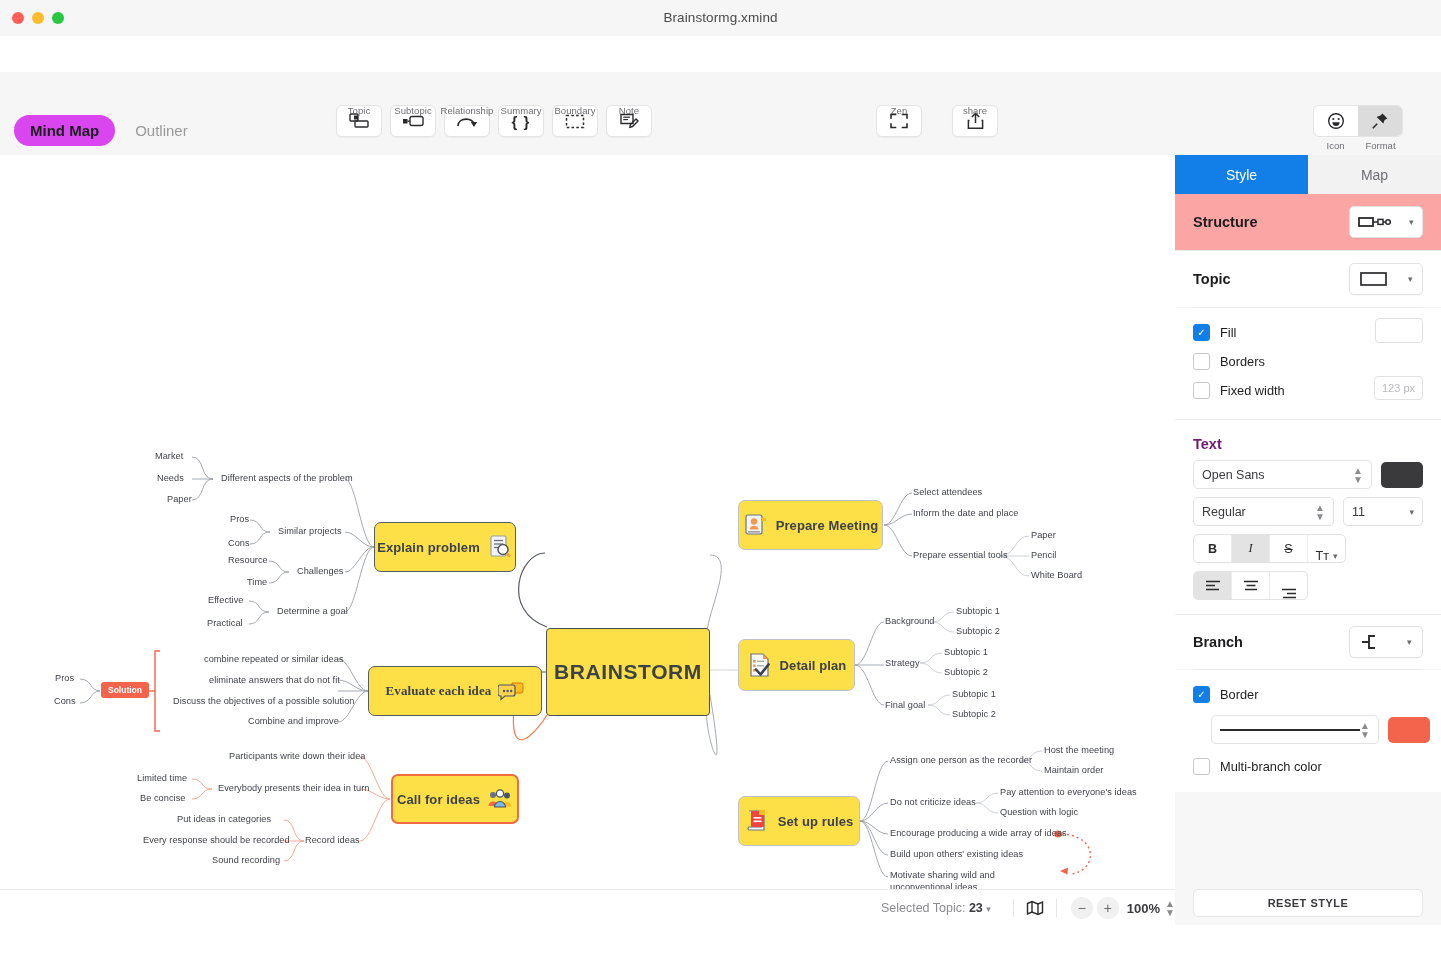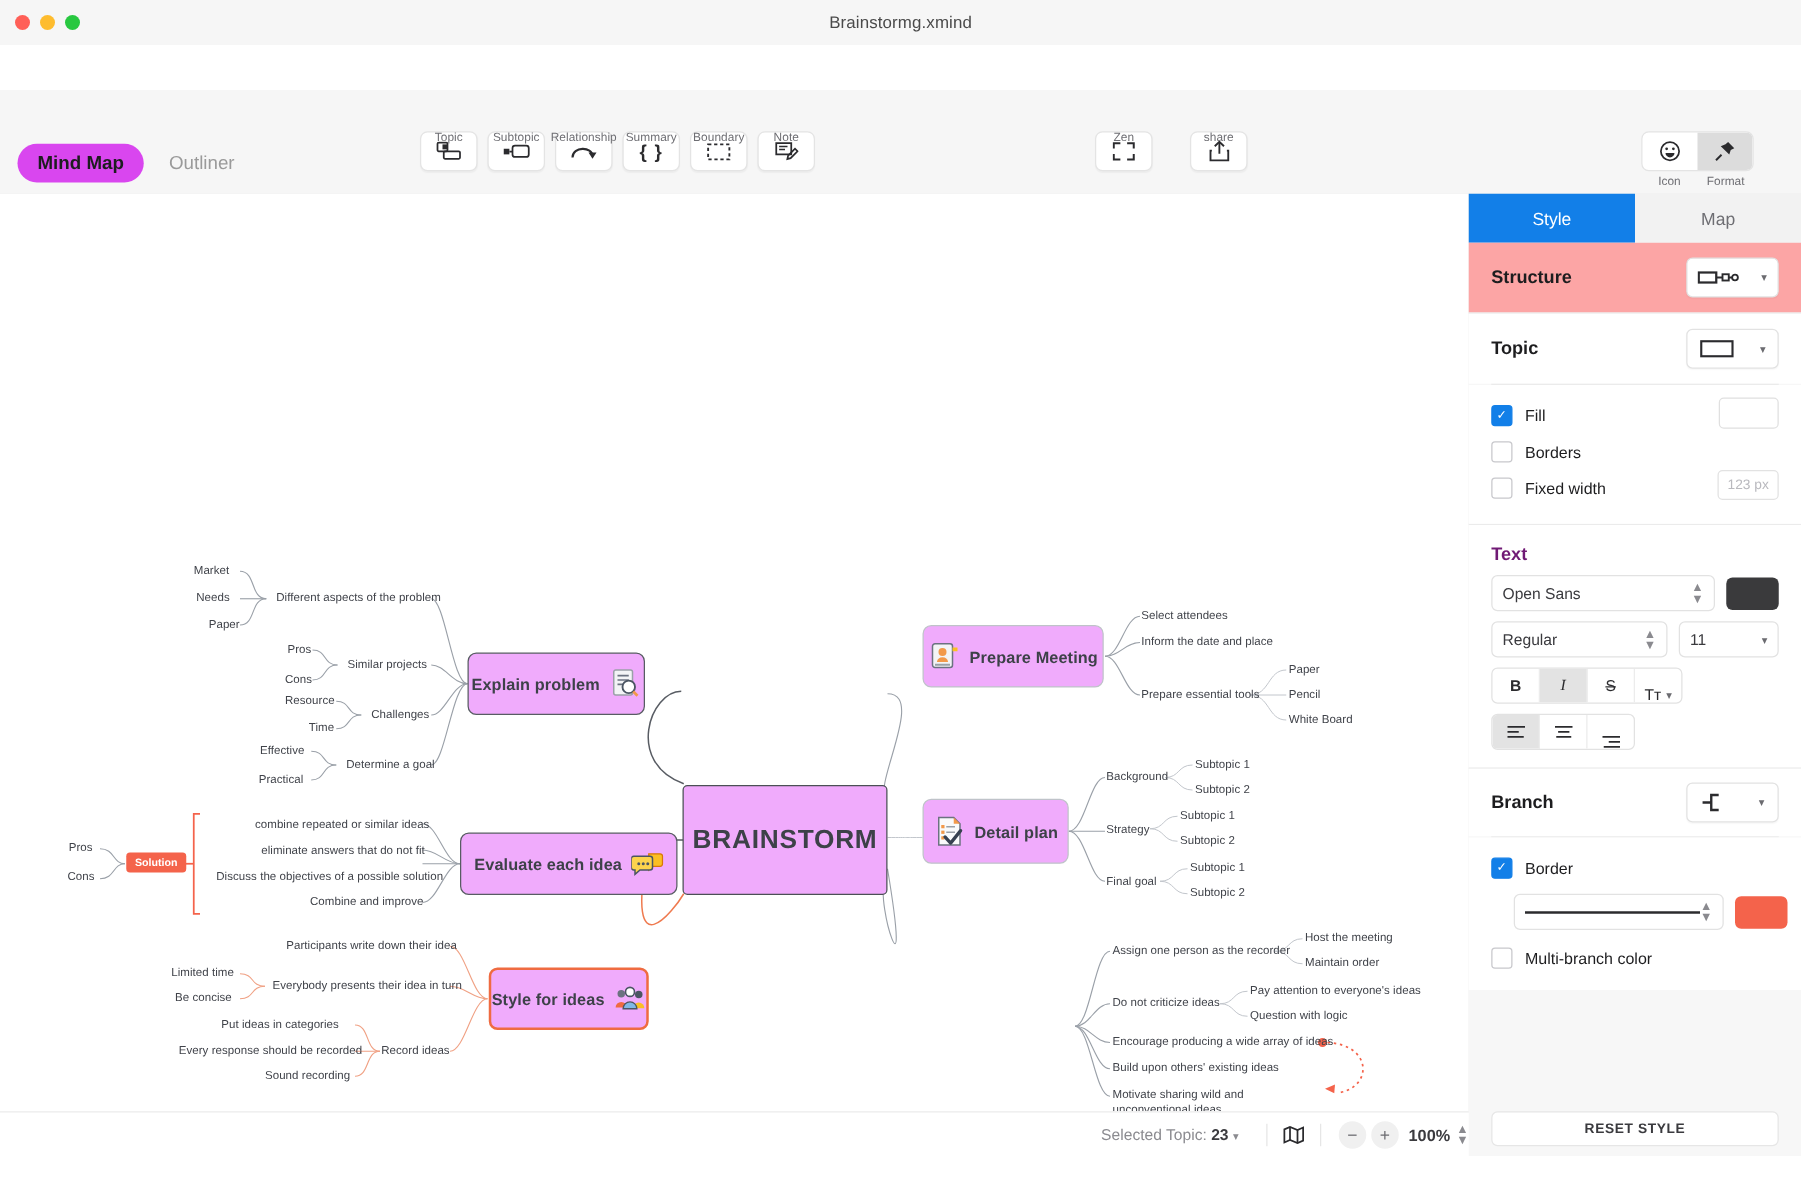--- a/index.html
+++ b/index.html
@@ -40,21 +40,21 @@
   .statusbar{position:absolute;left:0;top:853px;width:1175px;height:36px;background:#fff;border-top:1px solid #ececec;
     display:flex;align-items:center;justify-content:flex-end;padding-right:16px;gap:0;}
   .sb-sel{font-size:12.5px;color:#8b8b90;padding-right:10px;}
   .sb-sel b{color:#3b3b3f;font-weight:700;}
   .sb-div{width:1px;height:18px;background:#e6e6e6;margin:0 12px;}
   .sb-btn{width:22px;height:22px;border-radius:50%;background:#f0f0f0;display:flex;align-items:center;justify-content:center;
     font-size:14px;color:#6b6b70;margin:0 2px;}
   .sb-zoom{font-size:13px;color:#3b3b3f;font-weight:700;margin-left:6px;}
 
   
-  .node{position:absolute;box-sizing:border-box;background:#f0abfc;border:1.4px solid #585c63;border-radius:7px;
+  .node{position:absolute;box-sizing:border-box;background:#fde047;border:1.4px solid #585c63;border-radius:7px;
     display:flex;align-items:center;justify-content:center;gap:7px;color:#3d4148;}
   .node .t{font-size:13px;font-weight:700;letter-spacing:.1px;white-space:nowrap;}
   .node.central{border-width:1.6px;border-radius:4px;border-color:#4b4f56;}
   .node.central .t{font-size:21px;letter-spacing:.6px;}
   .node.soft{border-color:#bfc3c9;border-width:1.2px;}
   .node.selected{border-color:#ef6b41;border-width:2px;}
   .ico{width:26px;height:26px;flex:0 0 26px;}
 
   .lbl{position:absolute;font-size:9.2px;color:#40434a;white-space:nowrap;letter-spacing:.05px;}
   .lbl.w{white-space:normal;line-height:1.25;}
@@ -330,40 +330,40 @@
   <div class="lbl" style="left:155px;top:296px;">Market</div>
   <div class="lbl" style="left:157px;top:318px;">Needs</div>
   <div class="lbl" style="left:167px;top:339px;">Paper</div>
   <div class="lbl" style="left:230px;top:359px;">Pros</div>
   <div class="lbl" style="left:228px;top:383px;">Cons</div>
   <div class="lbl" style="left:228px;top:400px;">Resource</div>
   <div class="lbl" style="left:247px;top:422px;">Time</div>
   <div class="lbl" style="left:208px;top:440px;">Effective</div>
   <div class="lbl" style="left:207px;top:463px;">Practical</div>
 
-  <div class="node" style="left:368px;top:511px;width:174px;height:50px;">
+  <div class="node" style="left:368px;top:511px;width:174px;height:50px;font-family:Liberation Serif, serif;">
     <span class="t">Evaluate each idea</span>
     <svg class="ico" viewBox="0 0 26 26">
       <path d="M14 5 h9 a2 2 0 0 1 2 2 v6 a2 2 0 0 1 -2 2 h-6 l-3 3 z" fill="#fbbf24" stroke="#d97706" stroke-width="1"></path>
       <path d="M2 7 h13 a2 2 0 0 1 2 2 v7 a2 2 0 0 1 -2 2 h-8 l-4 3.5 v-3.5 h-1 a2 2 0 0 1 -2 -2 v-7 a2 2 0 0 1 2 -2 z" fill="#fcd34d" stroke="#4b5563" stroke-width="1.2"></path>
       <circle cx="6" cy="13" r="1.2" fill="#4b5563"></circle>
           <circle cx="9.6" cy="13" r="1.2" fill="#4b5563"></circle>
           <circle cx="13.2" cy="13" r="1.2" fill="#4b5563"></circle>
     </svg>
   </div>
   <div class="lbl" style="left:204px;top:499px;">combine repeated or similar ideas</div>
   <div class="lbl" style="left:209px;top:520px;">eliminate answers that do not fit</div>
   <div class="lbl" style="left:173px;top:541px;">Discuss the objectives of a possible solution</div>
   <div class="lbl" style="left:248px;top:561px;">Combine and improve</div>
   <div class="badge" style="left:101px;top:527px;">Solution</div>
   <div class="lbl" style="left:55px;top:518px;">Pros</div>
   <div class="lbl" style="left:54px;top:541px;">Cons</div>
 
   <div class="node selected" style="left:391px;top:619px;width:128px;height:50px;">
-    <span class="t">Style for ideas</span>
+    <span class="t">Call for ideas</span>
     <svg class="ico" viewBox="0 0 26 26">
       <circle cx="6" cy="9" r="3" fill="#6b7280"></circle>
           <path d="M1.5 20 a4.5 4.5 0 0 1 9 0 z" fill="#ef6b41"></path>
       <circle cx="20" cy="9.5" r="3" fill="#4b5563"></circle>
           <path d="M15.5 20.5 a4.5 4.5 0 0 1 9 0 z" fill="#fbbf24"></path>
       <circle cx="13" cy="7.5" r="3.6" fill="#fff" stroke="#4b5563" stroke-width="1.3"></circle>
       <path d="M7.5 21 a5.5 5.5 0 0 1 11 0 z" fill="#7fb8e8" stroke="#4b5563" stroke-width="1.1"></path>
     </svg>
   </div>
   <div class="lbl" style="left:229px;top:596px;">Participants write down their idea</div>
@@ -408,20 +408,30 @@
   <div class="lbl" style="left:885px;top:461px;">Background</div>
   <div class="lbl" style="left:885px;top:503px;">Strategy</div>
   <div class="lbl" style="left:885px;top:545px;">Final goal</div>
   <div class="lbl" style="left:956px;top:451px;">Subtopic 1</div>
   <div class="lbl" style="left:956px;top:471px;">Subtopic 2</div>
   <div class="lbl" style="left:944px;top:492px;">Subtopic 1</div>
   <div class="lbl" style="left:944px;top:512px;">Subtopic 2</div>
   <div class="lbl" style="left:952px;top:534px;">Subtopic 1</div>
   <div class="lbl" style="left:952px;top:554px;">Subtopic 2</div>
 
+  <div class="node soft" style="left:738px;top:641px;width:122px;height:50px;">
+    <svg class="ico" viewBox="0 0 26 26">
+      <path d="M4 3 h15 v19 h-15 a1.6 1.6 0 0 1 0 -3 h13" fill="#f9fafb" stroke="#6b7280" stroke-width="1.2"></path>
+      <rect x="6" y="3" width="13" height="16" fill="#ef4444"></rect>
+      <rect x="8.5" y="9" width="8" height="1.6" fill="#fff"></rect>
+          <rect x="8.5" y="12.5" width="8" height="1.6" fill="#fff"></rect>
+      <rect x="14" y="2" width="6" height="5" rx="1" fill="#fbbf24"></rect>
+    </svg>
+    <span class="t">Set up rules</span>
+  </div>
   <div class="lbl" style="left:890px;top:600px;">Assign one person as the recorder</div>
   <div class="lbl" style="left:890px;top:642px;">Do not criticize ideas</div>
   <div class="lbl" style="left:890px;top:673px;">Encourage producing a wide array of ideas</div>
   <div class="lbl" style="left:890px;top:694px;">Build upon others' existing ideas</div>
   <div class="lbl w" style="left:890px;top:715px;width:128px;">Motivate sharing wild and unconventional ideas</div>
   <div class="lbl" style="left:1044px;top:590px;">Host the meeting</div>
   <div class="lbl" style="left:1044px;top:610px;">Maintain order</div>
   <div class="lbl" style="left:1000px;top:632px;">Pay attention to everyone's ideas</div>
   <div class="lbl" style="left:1000px;top:652px;">Question with logic</div>
 </div>

